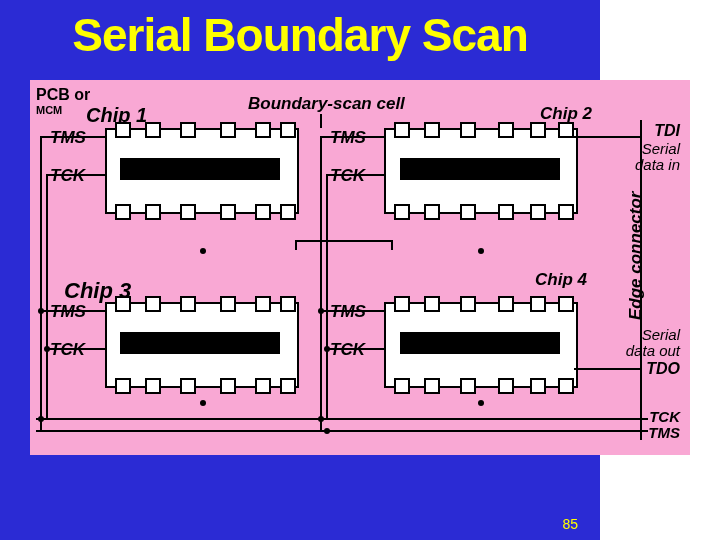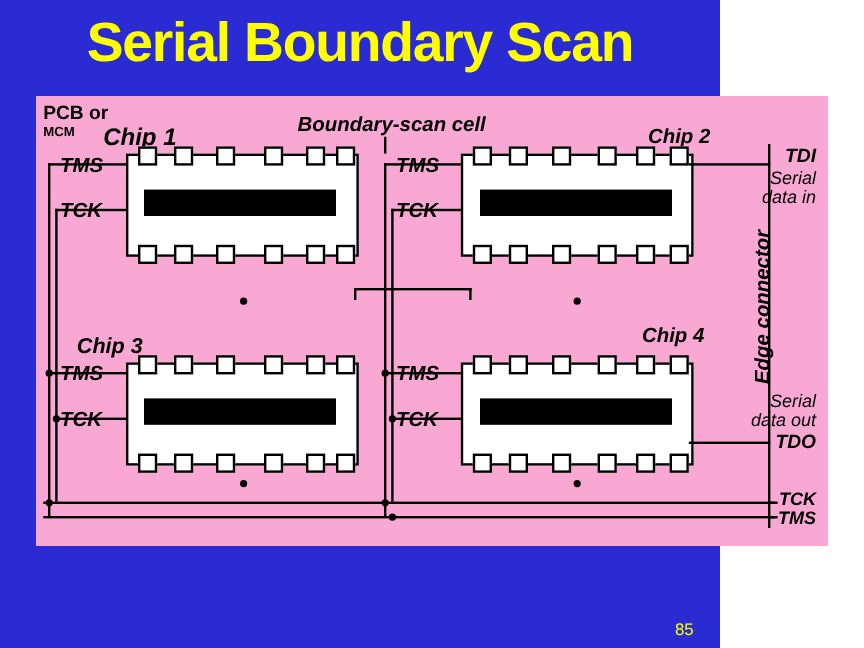--- a/index.html
+++ b/index.html
@@ -35,21 +35,21 @@
 
     <div class="lbl b i" style="right:10px;top:42px;font-size:16px">TDI</div>
     <div class="lbl i" style="right:10px;top:60px;font-size:15px">Serial</div>
     <div class="lbl i" style="right:10px;top:76px;font-size:15px">data in</div>
 
     <div class="lbl b i" style="left:20px;top:48px;font-size:17px">TMS</div>
     <div class="lbl b i" style="left:20px;top:86px;font-size:17px">TCK</div>
     <div class="lbl b i" style="left:300px;top:48px;font-size:17px">TMS</div>
     <div class="lbl b i" style="left:300px;top:86px;font-size:17px">TCK</div>
 
-    <div class="lbl b i" style="left:34px;top:198px;font-size:18px">Chip 3</div>
+    <div class="lbl b i" style="left:34px;top:198px;font-size:22px">Chip 3</div>
     <div class="lbl b i" style="left:505px;top:190px;font-size:17px">Chip 4</div>
 
     <div class="lbl b i" style="left:20px;top:222px;font-size:17px">TMS</div>
     <div class="lbl b i" style="left:20px;top:260px;font-size:17px">TCK</div>
     <div class="lbl b i" style="left:300px;top:222px;font-size:17px">TMS</div>
     <div class="lbl b i" style="left:300px;top:260px;font-size:17px">TCK</div>
 
     <div class="chip" style="left:75px;top:48px;width:190px;height:82px"></div>
     <div class="chip" style="left:354px;top:48px;width:190px;height:82px"></div>
     <div class="chip" style="left:75px;top:222px;width:190px;height:82px"></div>

